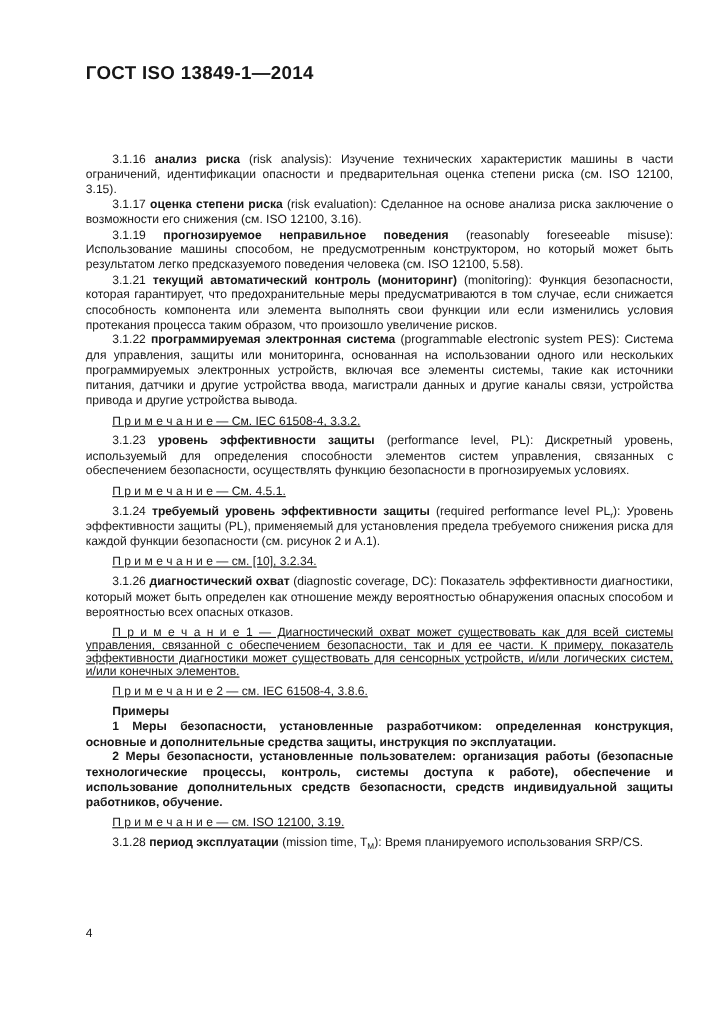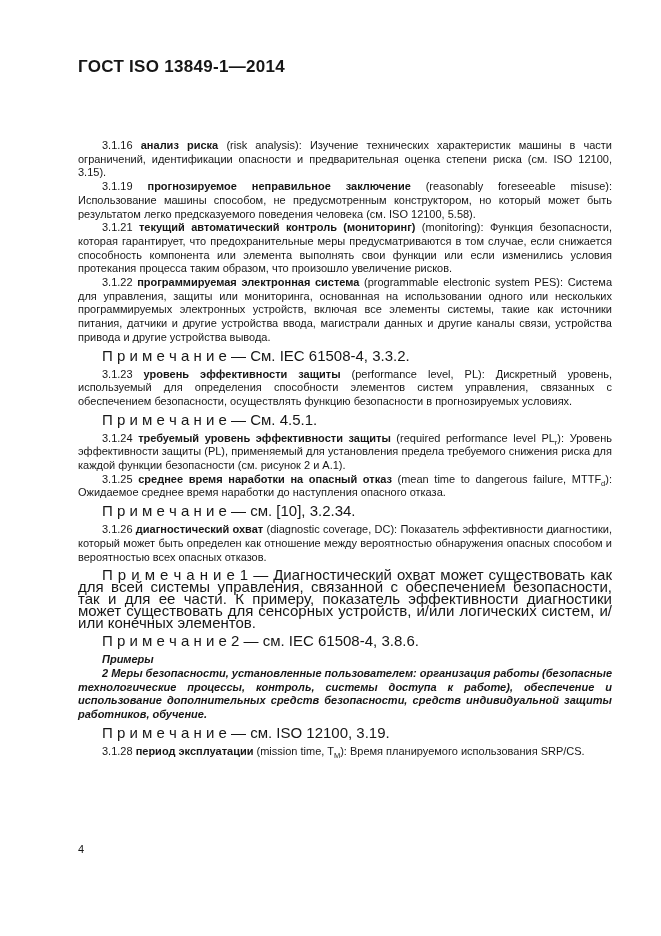--- a/index.html
+++ b/index.html
@@ -39,29 +39,29 @@
     margin-top: 48px;
   }
   .doc-body p {
     margin: 0;
     text-align: justify;
     text-indent: 24px;
     font-size: 11px;
     line-height: 13.7px;
   }
   .doc-body p.note {
-    font-size: 15px;
+    font-size: 11px;
     line-height: 12px;
     margin-top: 5px;
     margin-bottom: 6px;
+    text-decoration: underline;
   }
   .doc-body p.examples_title,
   .doc-body p.example {
     font-weight: bold;
-    font-style: italic;
   }
   .seg-b { font-weight: bold; }
   .seg-sub {
     vertical-align: sub;
     font-size: 7.5px;
     line-height: 0;
   }
   .page-number {
     position: absolute;
     left: 78px;
@@ -70,32 +70,33 @@
   }
 </style>
 </head>
 <body>
 
 <div class="page">
   <div class="doc-header">ГОСТ ISO 13849-1—2014</div>
 
   <div class="doc-body" id="doc-body">
       <p class="para"><span>3.1.16 </span><span class="seg-b">анализ риска</span><span> (risk analysis): Изучение технических характеристик машины в части ограничений, идентификации опасности и предварительная оценка степени риска (см. ISO 12100, 3.15).</span></p>
-      <p class="para"><span>3.1.19 </span><span class="seg-b">прогнозируемое неправильное заключение</span><span> (reasonably foreseeable misuse): Использование машины способом, не предусмотренным конструктором, но который может быть результатом легко предсказуемого поведения человека (см. ISO 12100, 5.58).</span></p>
+      <p class="para"><span>3.1.17 </span><span class="seg-b">оценка степени риска</span><span> (risk evaluation): Сделанное на основе анализа риска заключение о возможности его снижения (см. ISO 12100, 3.16).</span></p>
+      <p class="para"><span>3.1.19 </span><span class="seg-b">прогнозируемое неправильное поведения</span><span> (reasonably foreseeable misuse): Использование машины способом, не предусмотренным конструктором, но который может быть результатом легко предсказуемого поведения человека (см. ISO 12100, 5.58).</span></p>
       <p class="para"><span>3.1.21 </span><span class="seg-b">текущий автоматический контроль (мониторинг)</span><span> (monitoring): Функция безопасности, которая гарантирует, что предохранительные меры предусматриваются в том случае, если снижается способность компонента или элемента выполнять свои функции или если изменились условия протекания процесса таким образом, что произошло увеличение рисков.</span></p>
       <p class="para"><span>3.1.22 </span><span class="seg-b">программируемая электронная система</span><span> (programmable electronic system PES): Система для управления, защиты или мониторинга, основанная на использовании одного или нескольких программируемых электронных устройств, включая все элементы системы, такие как источники питания, датчики и другие устройства ввода, магистрали данных и другие каналы связи, устройства привода и другие устройства вывода.</span></p>
       <p class="note"><span>П р и м е ч а н и е — См. IEC 61508-4, 3.3.2.</span></p>
       <p class="para"><span>3.1.23 </span><span class="seg-b">уровень эффективности защиты</span><span> (performance level, PL): Дискретный уровень, используемый для определения способности элементов систем управления, связанных с обеспечением безопасности, осуществлять функцию безопасности в прогнозируемых условиях.</span></p>
       <p class="note"><span>П р и м е ч а н и е — См. 4.5.1.</span></p>
       <p class="para"><span>3.1.24 </span><span class="seg-b">требуемый уровень эффективности защиты</span><span> (required performance level PL</span><span class="seg-sub">r</span><span>): Уровень эффективности защиты (PL), применяемый для установления предела требуемого снижения риска для каждой функции безопасности (см. рисунок 2 и А.1).</span></p>
-      <p class="para"><span>3.1.25 </span><span class="seg-b">среднее время наработки на опасный отказ</span><span> (mean time to dangerous failure, MTTF</span><span class="seg-sub">d</span><span>): Ожидаемое среднее время наработки до наступления опасного отказа.</span></p>
       <p class="note"><span>П р и м е ч а н и е — см. [10], 3.2.34.</span></p>
       <p class="para"><span>3.1.26 </span><span class="seg-b">диагностический охват</span><span> (diagnostic coverage, DC): Показатель эффективности диагностики, который может быть определен как отношение между вероятностью обнаружения опасных способом и вероятностью всех опасных отказов.</span></p>
       <p class="note"><span>П р и м е ч а н и е 1 — Диагностический охват может существовать как для всей системы управления, связанной с обеспечением безопасности, так и для ее части. К примеру, показатель эффективности диагностики может существовать для сенсорных устройств, и/или логических систем, и/или конечных элементов.</span></p>
       <p class="note"><span>П р и м е ч а н и е 2 — см. IEC 61508-4, 3.8.6.</span></p>
       <p class="examples_title"><span>Примеры</span></p>
+      <p class="example"><span>1 Меры безопасности, установленные разработчиком: определенная конструкция, основные и дополнительные средства защиты, инструкция по эксплуатации.</span></p>
       <p class="example"><span>2 Меры безопасности, установленные пользователем: организация работы (безопасные технологические процессы, контроль, системы доступа к работе), обеспечение и использование дополнительных средств безопасности, средств индивидуальной защиты работников, обучение.</span></p>
       <p class="note"><span>П р и м е ч а н и е — см. ISO 12100, 3.19.</span></p>
       <p class="para"><span>3.1.28 </span><span class="seg-b">период эксплуатации</span><span> (mission time, T</span><span class="seg-sub">M</span><span>): Время планируемого использования SRP/CS.</span></p>
     </div>
 
   <div class="page-number">4</div>
 </div>
 
 </body></html>

